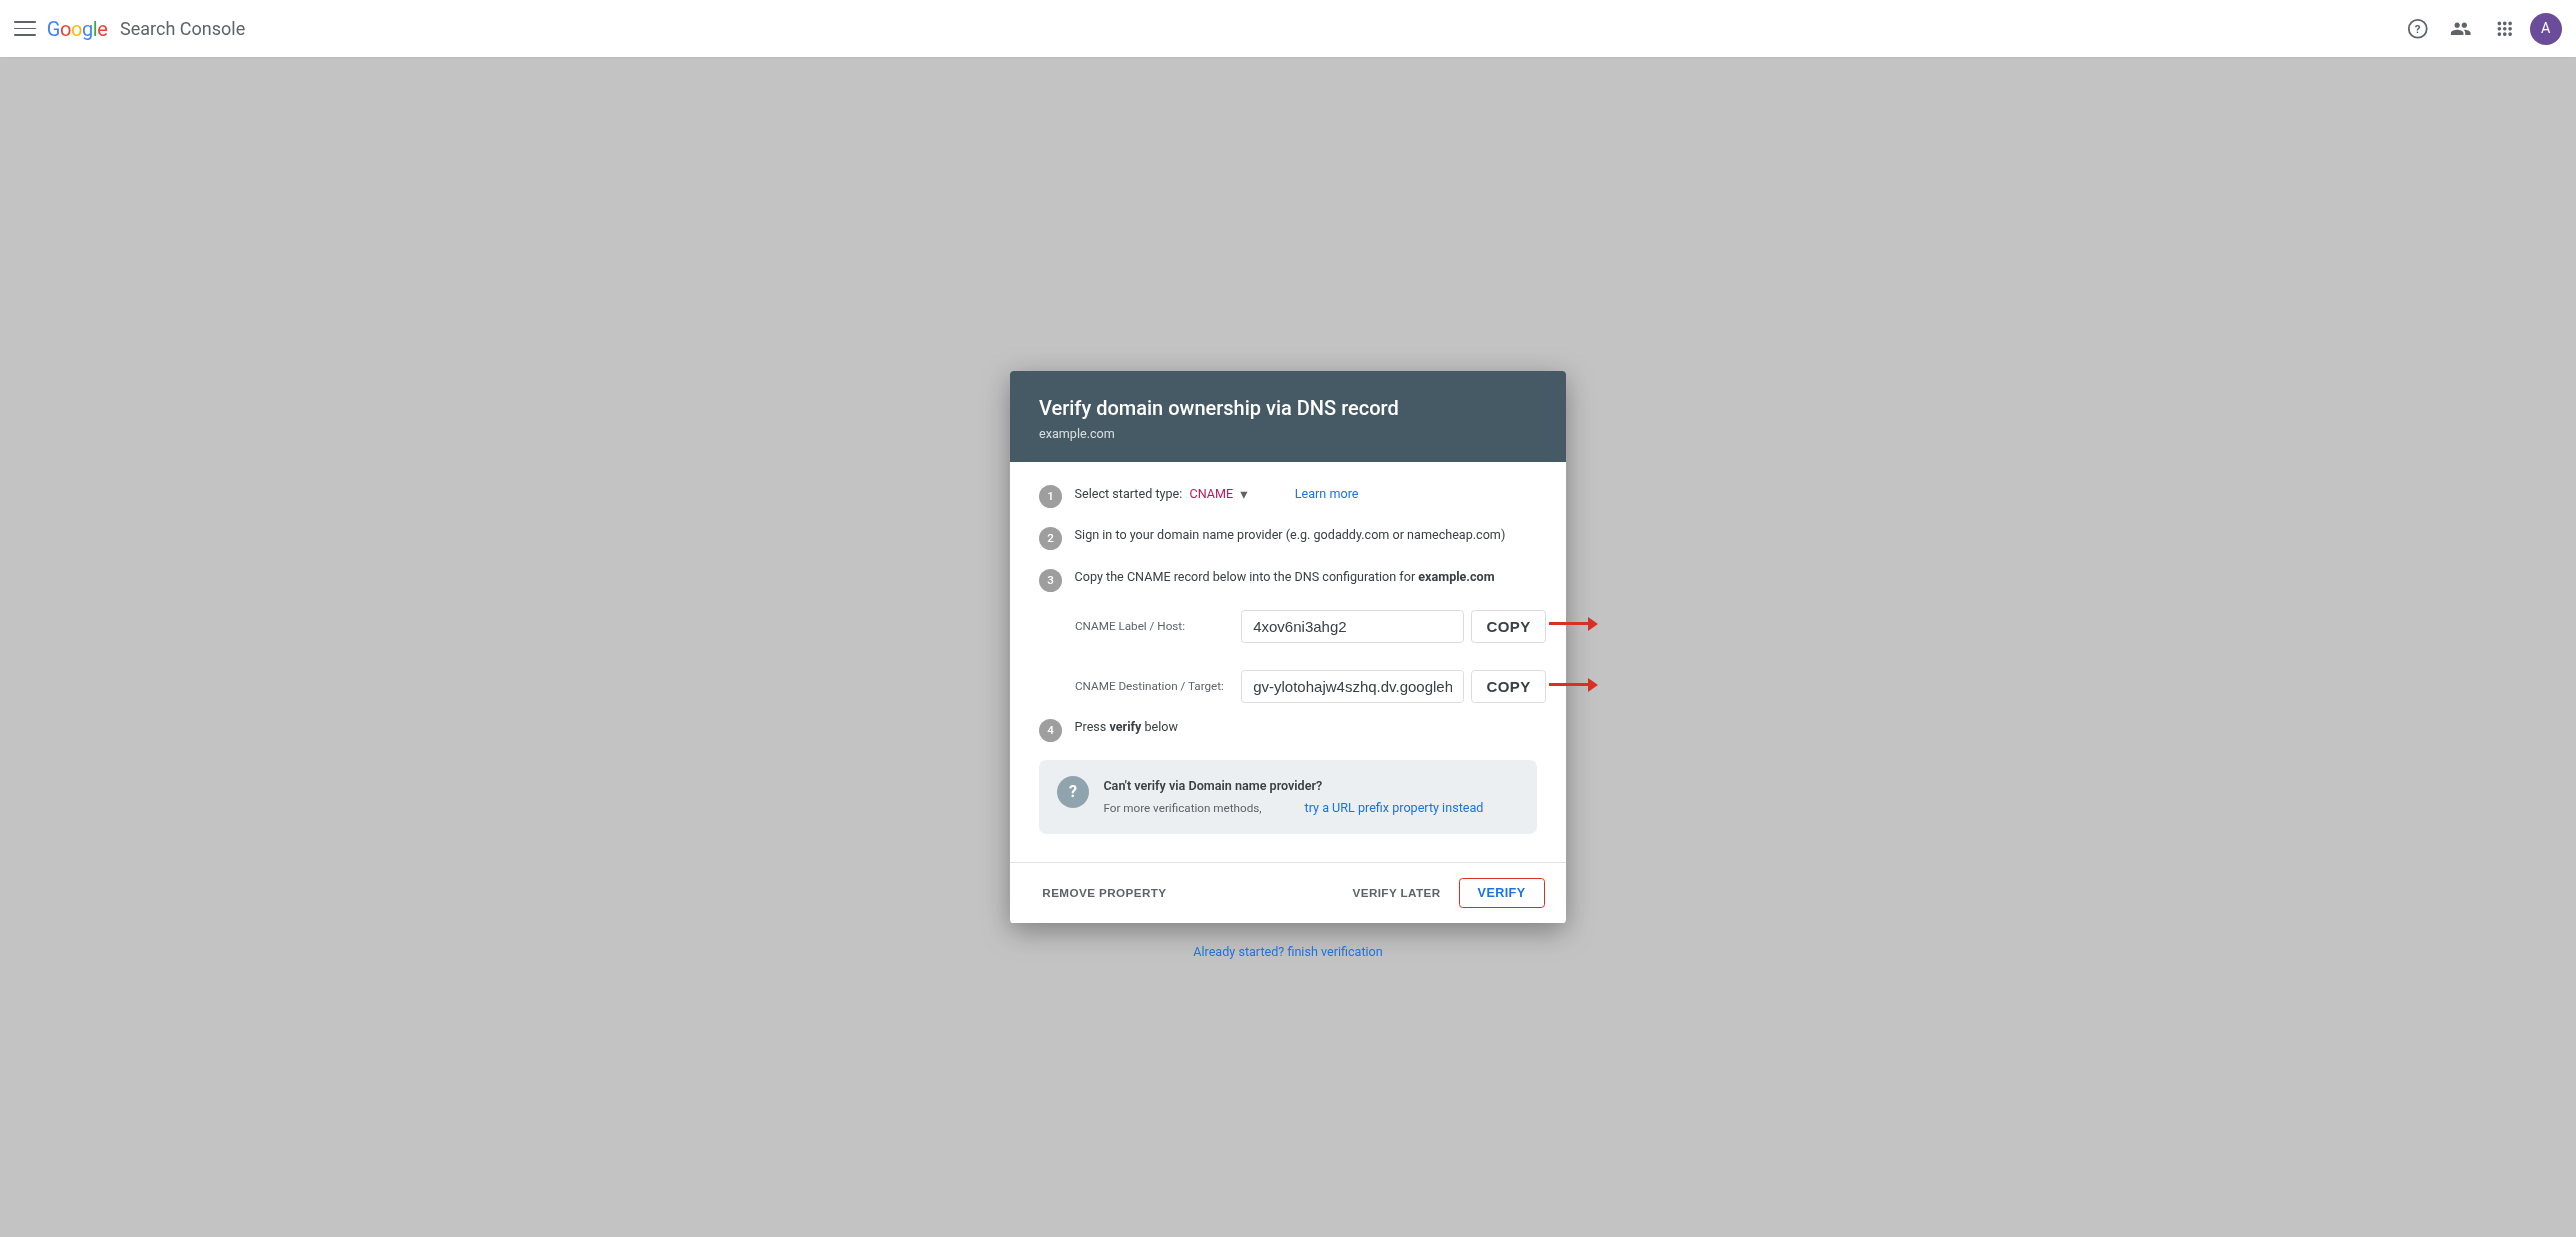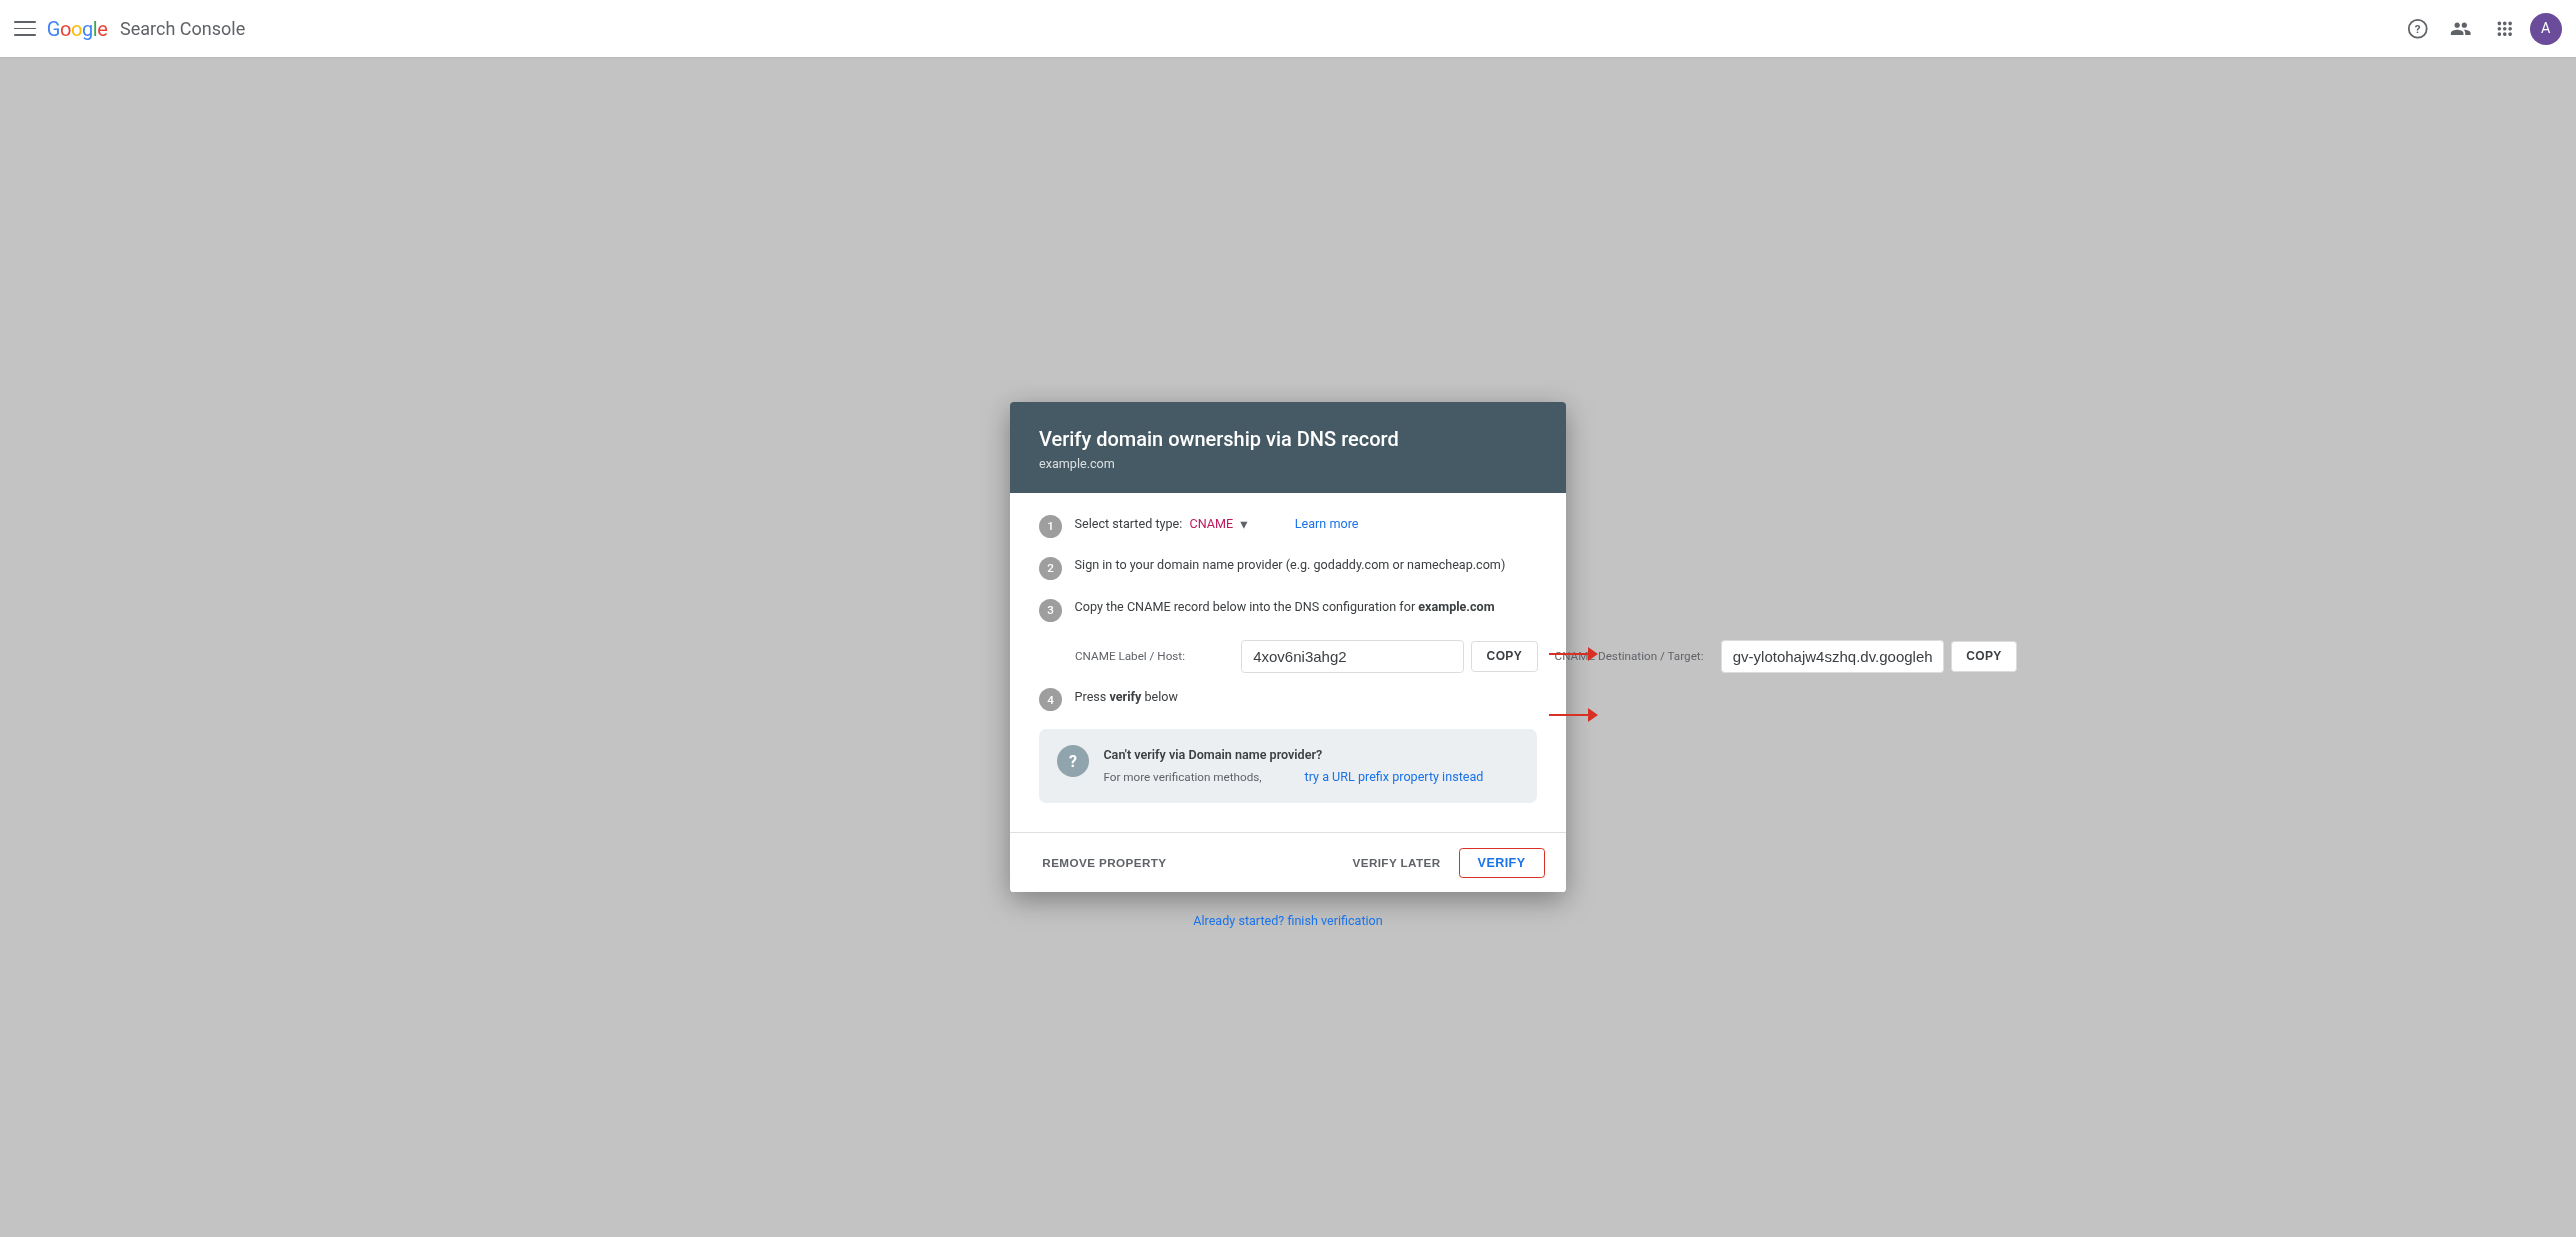--- a/index.html
+++ b/index.html
@@ -167,22 +167,22 @@
       font-size: 12.6px;
       text-decoration: none;
       cursor: pointer;
       padding-left: 40px;
     }
 
     
     .cname-fields {
       margin: 7.2px 0 14.4px 0;
       display: flex;
-      flex-direction: row;
-      gap: 17px;
+      flex-direction: column;
+      gap: 27px;
       padding-left: 36px;
     }
     .field-row {
       display: flex;
       align-items: center;
       gap: 14.4px;
     }
     .field-label {
       font-size: 11.7px;
       color: #5f6368;
@@ -203,21 +203,21 @@
       font-size: 15px;
       color: #3c4043;
       background: #fff;
       outline: none;
     }
     .copy-btn {
       padding: 7.2px 14.4px;
       border: 0.9px solid #dadce0;
       border-radius: 3.6px;
       background: #fff;
-      font-size: 12px;
+      font-size: 15px;
       font-weight: 600;
       color: #3c4043;
       cursor: pointer;
       letter-spacing: 0.4px;
       white-space: nowrap;
     }
 
     
     .note-text {
       font-size: 11.7px;

